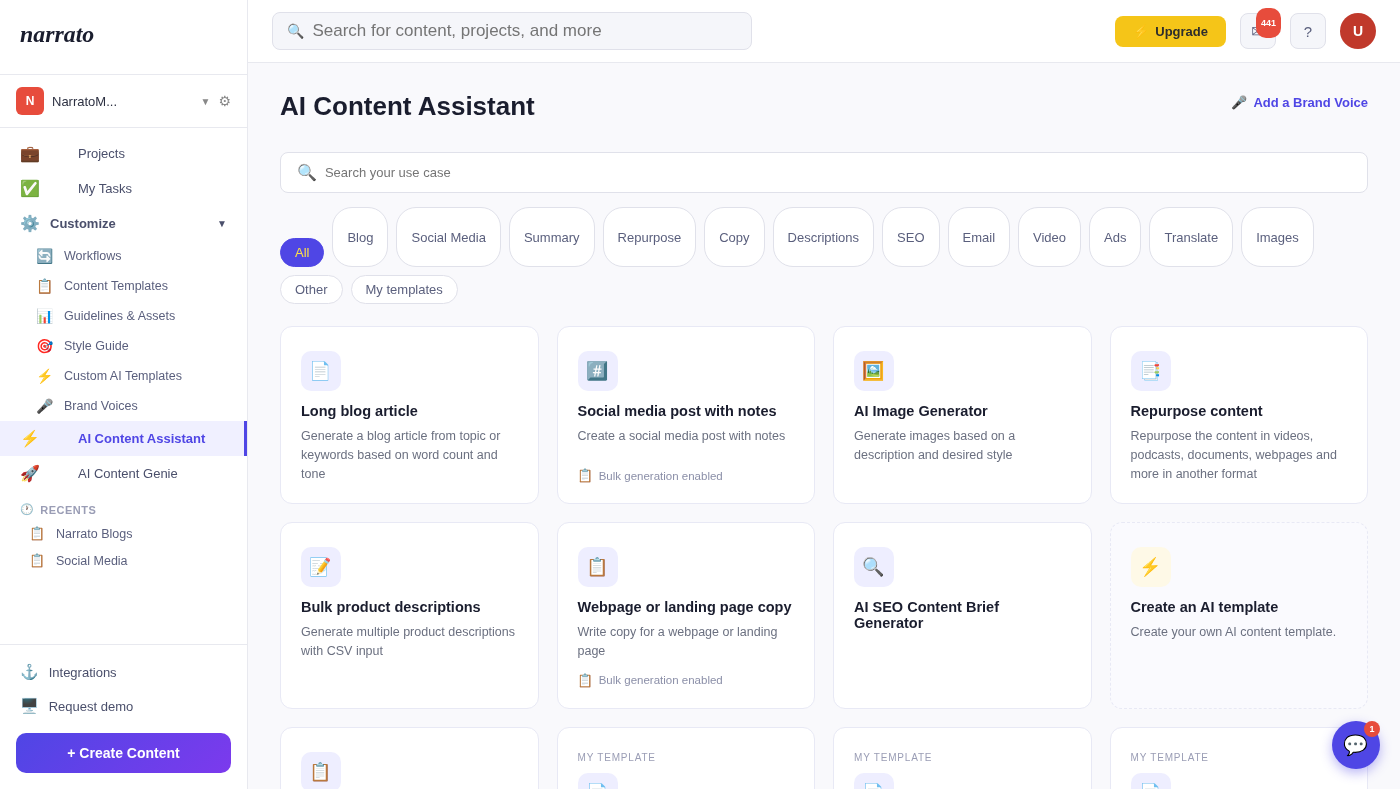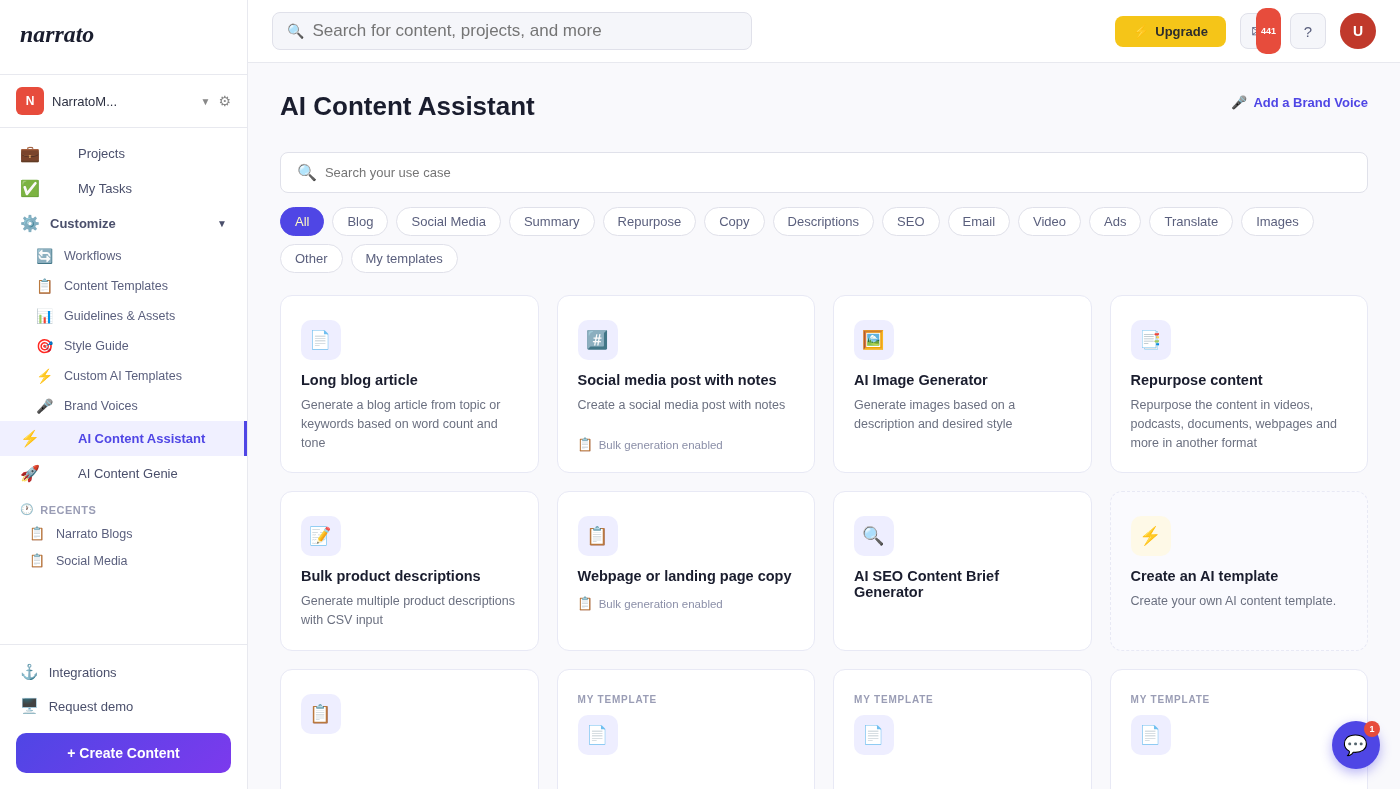--- a/index.html
+++ b/index.html
@@ -151,21 +151,21 @@
     }
     .notif-btn {
       position: relative; width: 36px; height: 36px;
       background: #f5f6fa; border: 1px solid #e0e1ea;
       border-radius: 8px; display: flex; align-items: center; justify-content: center;
       cursor: pointer; font-size: 16px; color: #5a5f7d;
     }
     .notif-count {
       position: absolute; top: -6px; right: -6px;
       background: #e74c3c; color: #fff; border-radius: 10px;
-      padding: 18px 5px; font-size: 9px; font-weight: 700;
+      padding: 10px 5px; font-size: 9px; font-weight: 700;
     }
     .help-btn {
       width: 36px; height: 36px;
       background: #f5f6fa; border: 1px solid #e0e1ea;
       border-radius: 8px; display: flex; align-items: center; justify-content: center;
       cursor: pointer; font-size: 15px; color: #5a5f7d;
     }
     .user-avatar {
       width: 36px; height: 36px; border-radius: 50%;
       background: #c0392b; overflow: hidden; cursor: pointer;
@@ -206,21 +206,21 @@
       color: #4a4f6b; width: 100%; background: transparent;
     }
     .filter-tags { display: flex; flex-wrap: wrap; gap: 8px; }
     .filter-tag {
       padding: 6px 14px; border-radius: 20px;
       font-size: 13px; font-weight: 500; cursor: pointer;
       border: 1.5px solid #e0e1ea; color: #5a5f7d; background: #fff;
       transition: all 0.15s;
     }
     .filter-tag.active {
-      background: #4f46e5; color: #fef9c3; border-color: #4f46e5;
+      background: #4f46e5; color: #fde047; border-color: #4f46e5; margin-top: 31px;
     }
 
     
     .cards-grid {
       display: grid;
       grid-template-columns: repeat(4, 1fr);
       gap: 18px;
     }
     .card {
       background: #fff;
@@ -244,21 +244,21 @@
     }
     .card-icon.yellow { background: #fef9e7; }
     .card-title { font-size: 14.5px; font-weight: 700; color: #1a1d2e; }
     .card-desc { font-size: 12.5px; color: #6b7080; line-height: 1.5; flex: 1; }
     .card-badge {
       display: flex; align-items: center; gap: 5px;
       font-size: 11.5px; color: #8b8fa8; margin-top: 4px;
     }
     .card-badge-icon { font-size: 13px; }
     .my-template-label {
-      font-size: 10px; font-weight: 700; letter-spacing: 0.8px;
+      font-size: 10px; font-weight: 400; letter-spacing: 0.8px;
       color: #9a9db5; text-transform: uppercase;
       margin-bottom: 2px;
     }
   </style>
 </head>
 <body>
 
 <nav class="sidebar">
   <div class="sidebar-logo">
     <svg viewBox="0 0 120 34" fill="none" xmlns="http://www.w3.org/2000/svg">
@@ -443,20 +443,21 @@
           <div class="card-desc">Repurpose the content in videos, podcasts, documents, webpages and more in another format</div>
         </div>
         <div class="card">
           <div class="card-icon">📝</div>
           <div class="card-title">Bulk product descriptions</div>
           <div class="card-desc">Generate multiple product descriptions with CSV input</div>
         </div>
         <div class="card">
           <div class="card-icon">📋</div>
           <div class="card-title">Webpage or landing page copy</div>
+          <div class="card-desc">Write copy for a webpage or landing page</div>
           <div class="card-badge">
             <span class="card-badge-icon">📋</span>
             <span>Bulk generation enabled</span>
           </div>
         </div>
         <div class="card">
           <div class="card-icon">🔍</div>
           <div class="card-title">AI SEO Content Brief Generator</div>
         </div>
         <div class="card dashed">

